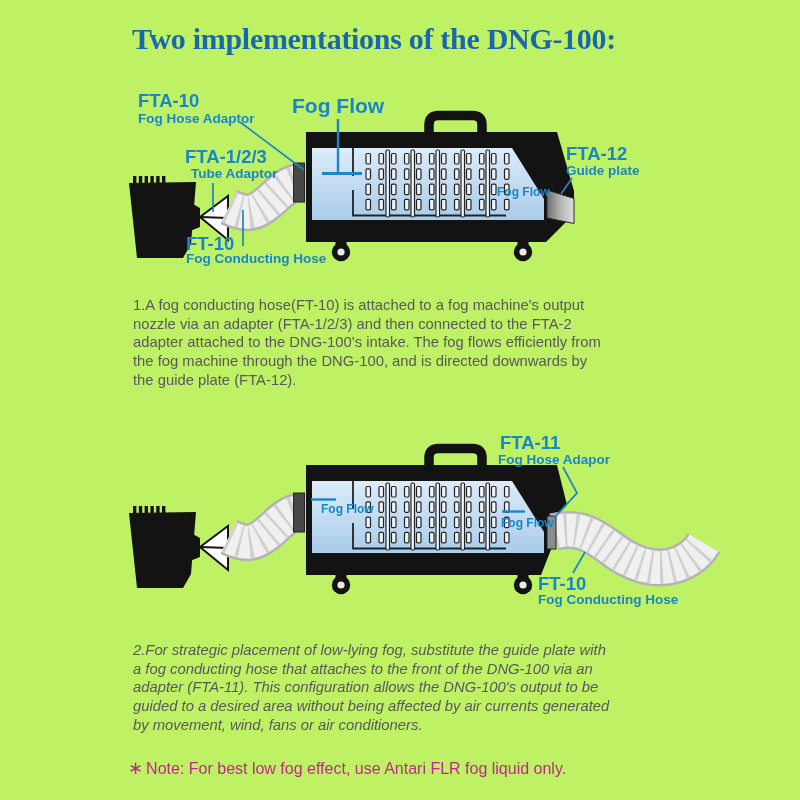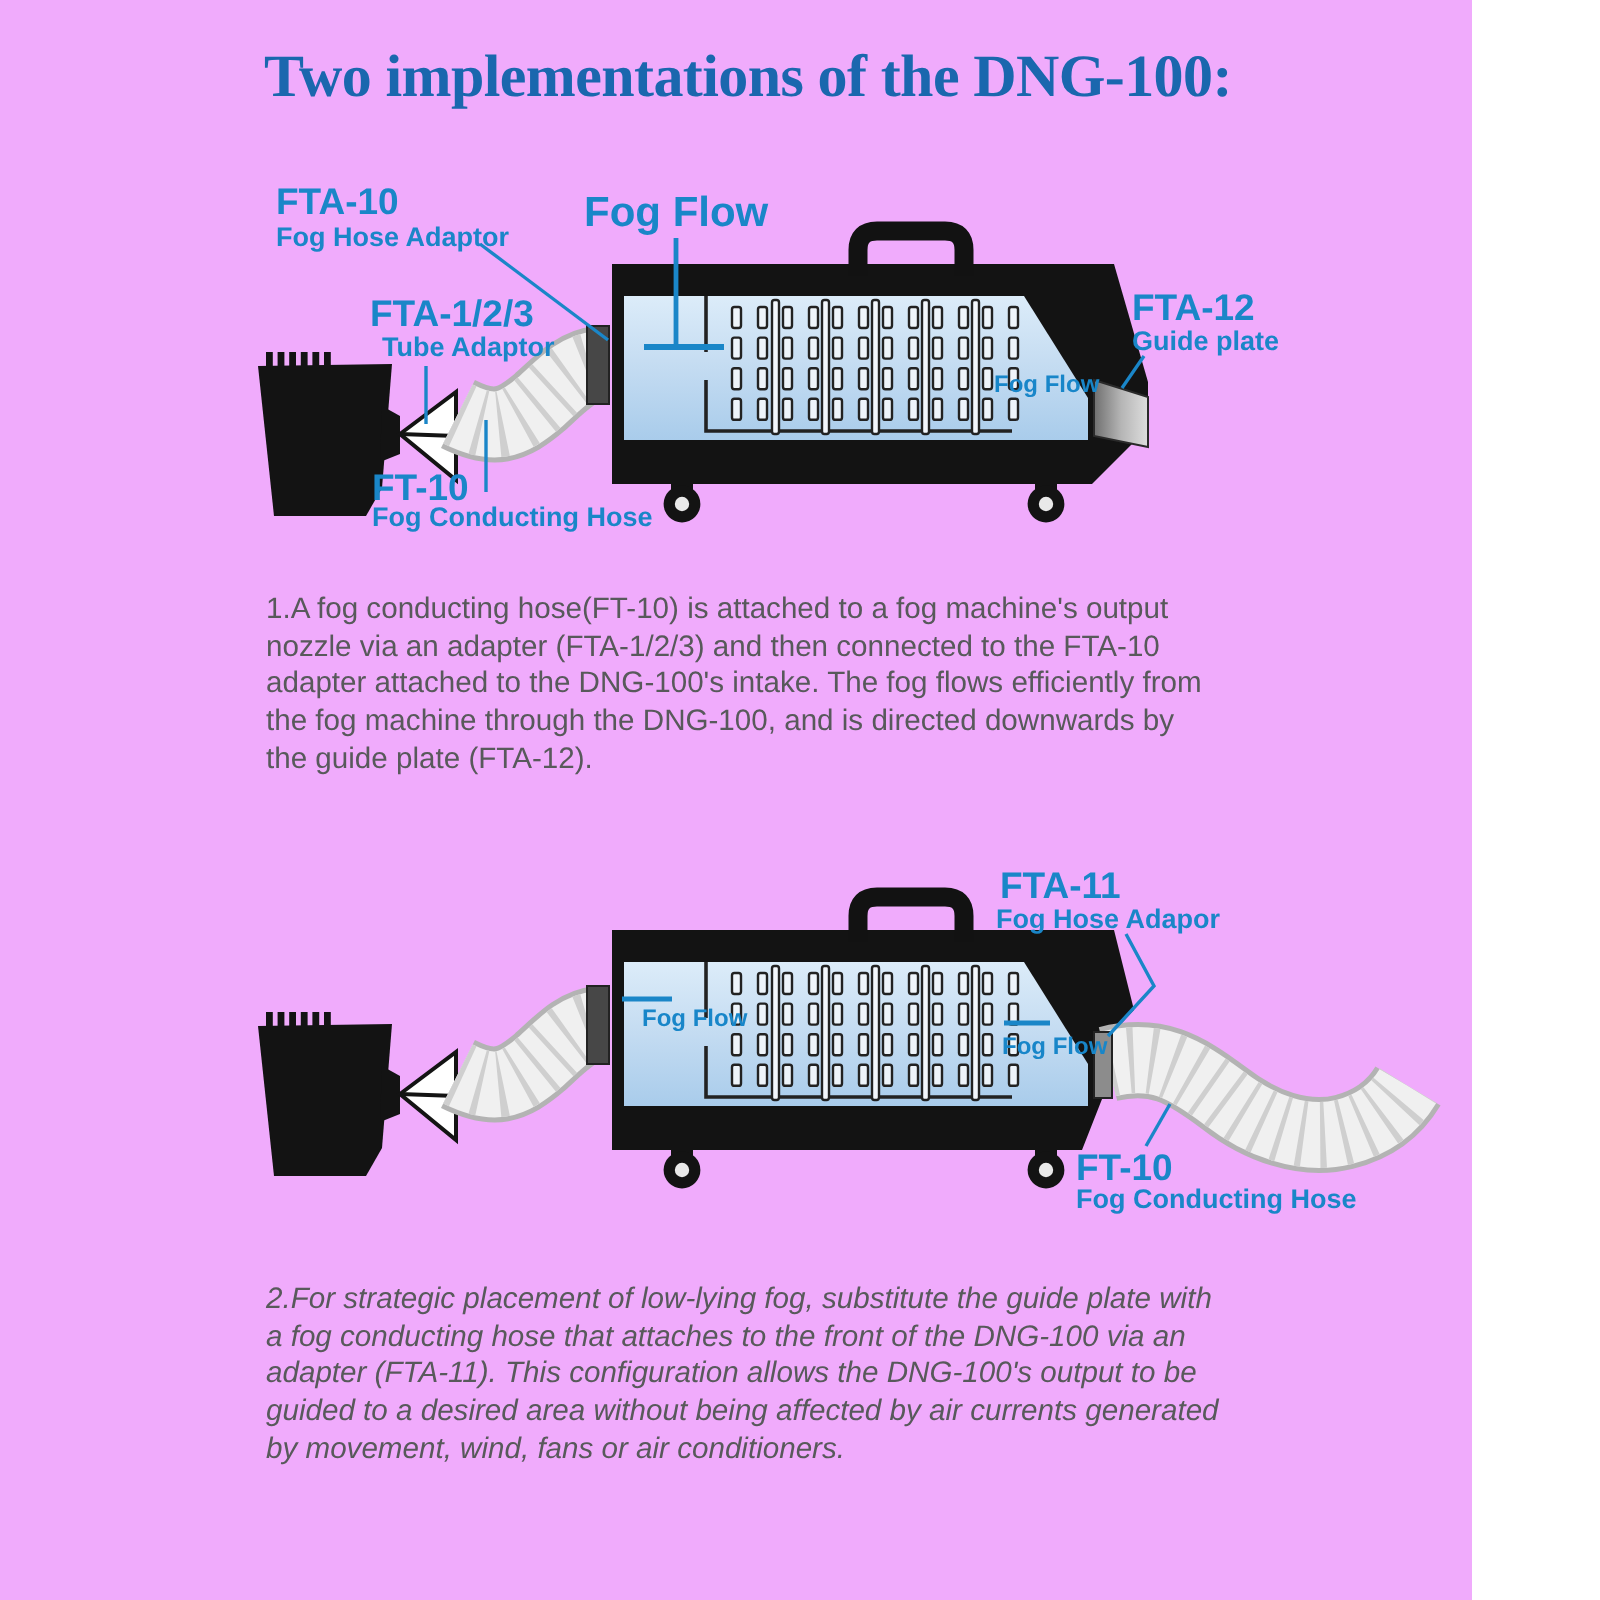--- a/index.html
+++ b/index.html
@@ -1,16 +1,16 @@
 <!DOCTYPE html>
 <html><head>
 <meta charset="utf-8">
 <style>
   html,body{margin:0;padding:0;background:#fff;}
-  .page{position:relative;width:736px;height:800px;background:#f0abfc;overflow:hidden;
+  .page{position:relative;width:800px;height:800px;background:#bef264;overflow:hidden;
         font-family:"Liberation Sans",sans-serif;}
   .page-title{position:absolute;left:132px;top:22px;margin:0;
               font-family:"Liberation Serif","DejaVu Serif",serif;
               font-weight:700;font-size:30px;letter-spacing:-0.3px;color:#1a67ae;}
   .caption{position:absolute;left:133px;width:560px;color:#58595b;
            font-size:14.8px;line-height:18.7px;white-space:pre-line;}
   #caption1{top:296px;}
   #caption2{top:641px;font-style:italic;}
   .note{position:absolute;left:128px;top:757px;color:#c2268f;font-size:16px;}
   .note .sym{font-size:18px;margin-right:3px;}
@@ -194,24 +194,25 @@
       <text class="lbl-code" x="500" y="449">FTA-11</text>
       <text class="lbl-sub" x="498" y="464">Fog Hose Adapor</text>
       <text class="lbl-inner" x="321" y="513">Fog Flow</text>
       <text class="lbl-inner" x="501" y="527">Fog Flow</text>
       <text class="lbl-code" x="538" y="590">FT-10</text>
       <text class="lbl-sub" x="538" y="604">Fog Conducting Hose</text>
     </g>
   </svg>
 
   <div class="caption" id="caption1">1.A fog conducting hose(FT-10) is attached to a fog machine's output
-nozzle via an adapter (FTA-1/2/3) and then connected to the FTA-10
+nozzle via an adapter (FTA-1/2/3) and then connected to the FTA-2
 adapter attached to the DNG-100's intake. The fog flows efficiently from
 the fog machine through the DNG-100, and is directed downwards by
 the guide plate (FTA-12).</div>
 
   <div class="caption" id="caption2">2.For strategic placement of low-lying fog, substitute the guide plate with
 a fog conducting hose that attaches to the front of the DNG-100 via an
 adapter (FTA-11).  This configuration allows the DNG-100's output to be
 guided to a desired area without being affected by air currents generated
 by movement, wind, fans or air conditioners.</div>
 
+  <div class="note"><span class="sym">∗</span><span>Note: For best low fog effect, use Antari FLR fog liquid only.</span></div>
 </div>
 
 </body></html>

